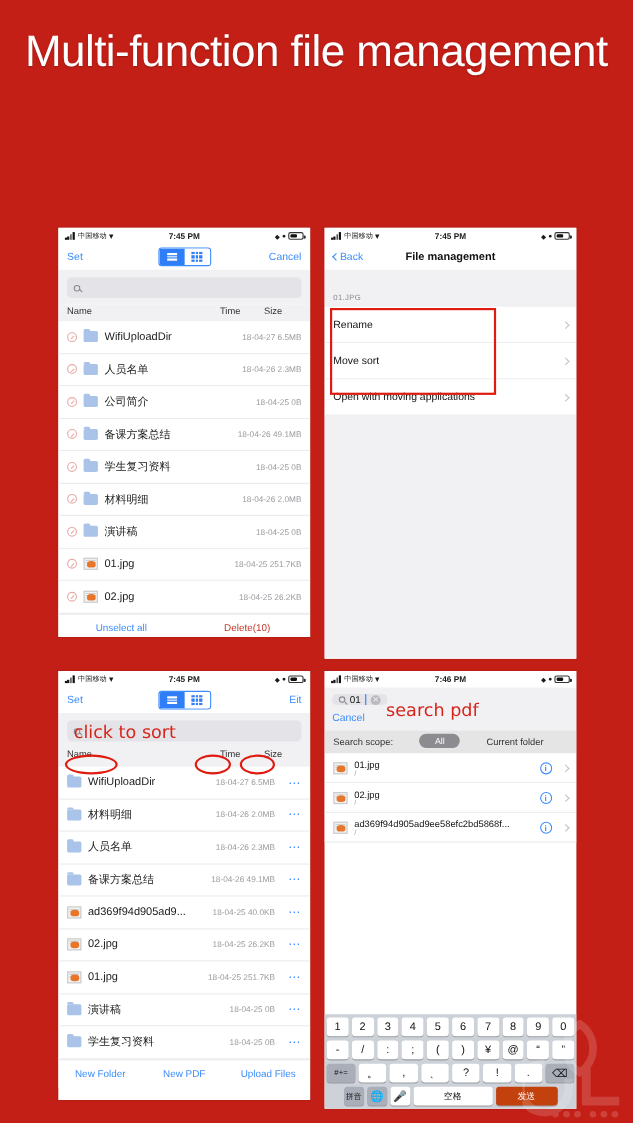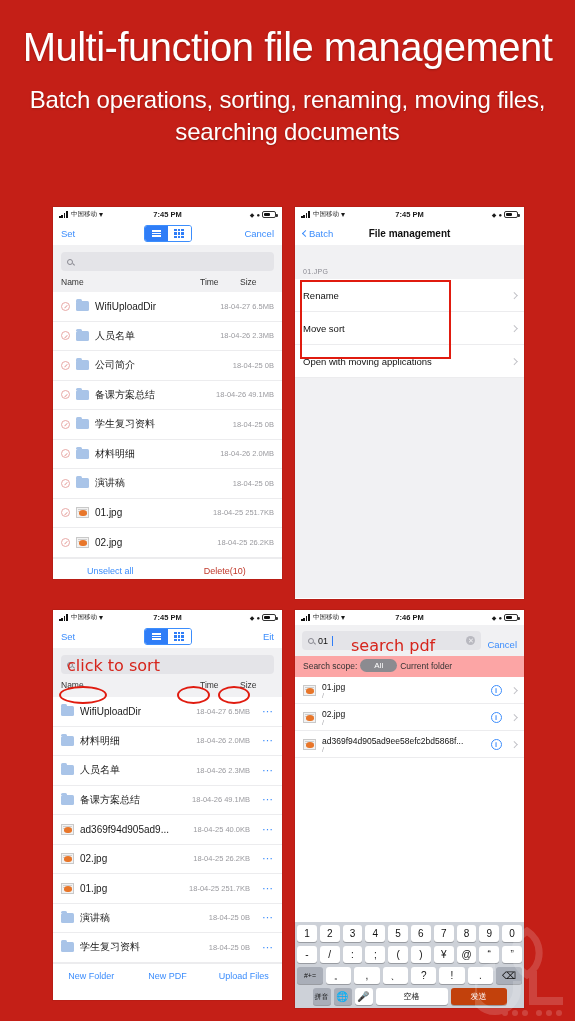--- a/index.html
+++ b/index.html
@@ -160,24 +160,24 @@
   }
   .chev-right { width:4.5px;height:4.5px;border-right:1.3px solid #c2c2c7;border-top:1.3px solid #c2c2c7;transform:rotate(45deg); margin-left:auto;}
   .redbox {
     position:absolute; border:2px solid #e01b0f; pointer-events:none;
   }
   .redellipse {
     position:absolute; border:2px solid #e01b0f; border-radius:50%; pointer-events:none;
   }
 
   
-  .searchtop { background:#f1f1f3; padding:6px 7px; display:flex; align-items:flex-end; gap:6px; }
+  .searchtop { background:#f1f1f3; padding:6px 7px; display:flex; align-items:flex-start; gap:6px;flex-direction:column; }
   .searchtop .searchbar { flex:1; }
   .scope {
-    background:#fca5a5; display:flex; align-items:center; gap:3px;
+    background:#e5e5e5; display:flex; align-items:center; gap:24px;
     padding: 3px 8px 5px; font-size:8.5px; color:#333;
   }
   .scope .pill {
     background:#8b8b90; color:#fff; border-radius:8px; padding:2px 14px; font-size:8px;
   }
   .srow {
     display:flex; align-items:center; gap:6px; height:27px; padding:0 8px;
     border-bottom:1px solid #ececee; background:#fff;
   }
   .srow .txtcol { flex:1; overflow:hidden; }
@@ -203,21 +203,20 @@
   .key.w1 { flex:0 0 26px; }
   .key.w2 { flex:0 0 18px; }
   .key.space { flex:0 0 72px; font-size:8px; }
   .key.send { flex:0 0 56px; }
 </style>
 </head>
 <body>
 
 <div class="headline-wrap">
   <div class="headline">Multi-function file management</div>
-  <div class="subhead">Batch operations, sorting, renaming, moving files, searching documents</div>
 </div>
 
 <div class="phone" id="phone-tl">
 
   <div class="statusbar">
     <span class="sb-left">
       <span class="sig">
           <i></i>
           <i></i>
           <i></i>
@@ -359,21 +358,21 @@
       <span style="font-size:6px">●</span>
       <span class="batt">
           <b></b>
         </span>
     </span>
   </div>
 
   <div class="navbar">
     <span class="backbtn">
       <span class="chev-left"></span>
-      <span class="nav-link">Batch</span>
+      <span class="nav-link">Back</span>
     </span>
     <span class="nav-title">File management</span>
   </div>
 
   <div style="background:#f1f1f3;height:14px"></div>
   <div class="grouphead">01.JPG</div>
 
   <div>
     <div class="menurow">
       <span>Rename</span>

